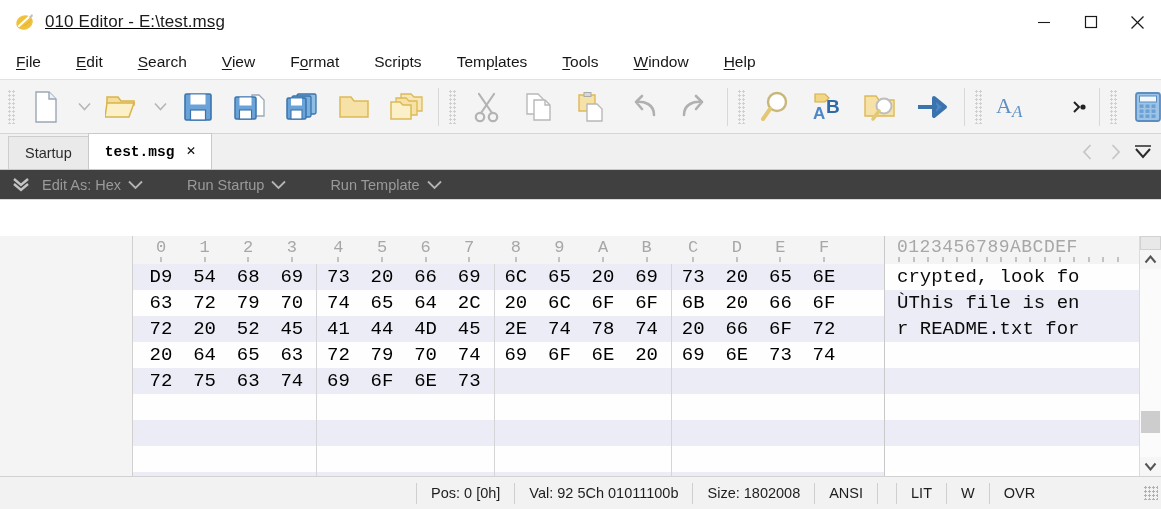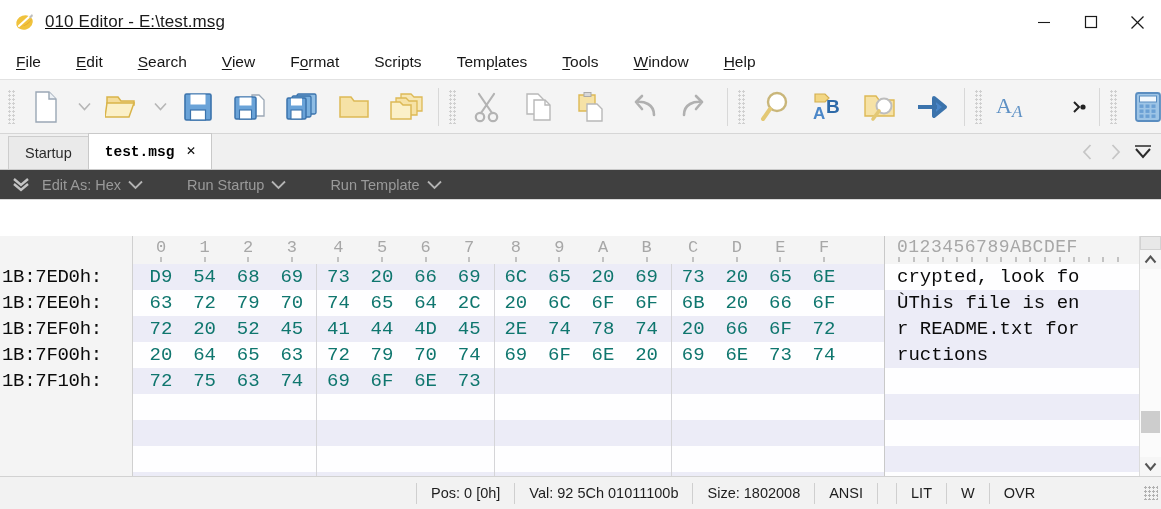--- a/index.html
+++ b/index.html
@@ -107,21 +107,21 @@
     position: absolute; top: 2px;
     font-family: "Liberation Mono", monospace; font-size: 17px; color: #a7a7a7;
     text-align: center; width: 30px;
   }
   .ticks { position: absolute; top: 21px; left: 0; right: 0; height: 6px; }
   .tick { position: absolute; width: 2px; height: 5px; background: #c2c2c2; top: 0; }
 
   .rows { position: absolute; top: 28px; left: 0; right: 0; bottom: 0; }
   .hexrow {
     height: 26px; position: relative;
-    font-family: "Liberation Mono", monospace; font-size: 19px; color: #0f766e;
+    font-family: "Liberation Mono", monospace; font-size: 19px; color: #000000;
     white-space: pre;
   }
   .hexrow.odd { background: #ececf7; }
   .hexrow.even { background: #fefeff; }
 
   .offtext {
     position: absolute; left: 4px; top: 2px;
     font-family: "Liberation Mono", monospace; font-size: 19px;
     color: #0b0b0b; letter-spacing: -.3px;
   }
@@ -446,42 +446,20 @@
             <path d="M1 1.5 L7.5 8 L14 1.5" fill="none" stroke="#b4b4b4" stroke-width="1.8"></path>
           </svg>
       </span>
     </div>
   </div>
 
   <div class="editor">
 
     <div class="gutter">
       <div class="hdrrow"></div>
-      <div class="rows" id="offset-rows">
-          <div class="gutrow">
-            <div class="offtext" style="position: relative; left: 2px; top: 2px;">1B:7ED0h:</div>
-          </div>
-          <div class="gutrow">
-            <div class="offtext" style="position: relative; left: 2px; top: 2px;">1B:7EE0h:</div>
-          </div>
-          <div class="gutrow">
-            <div class="offtext" style="position: relative; left: 2px; top: 2px;">1B:7EF0h:</div>
-          </div>
-          <div class="gutrow">
-            <div class="offtext" style="position: relative; left: 2px; top: 2px;">1B:7F00h:</div>
-          </div>
-          <div class="gutrow">
-            <div class="offtext" style="position: relative; left: 2px; top: 2px;">1B:7F10h:</div>
-          </div>
-          <div class="gutrow"></div>
-          <div class="gutrow"></div>
-          <div class="gutrow"></div>
-          <div class="gutrow"></div>
-          <div class="gutrow"></div>
-        </div>
     </div>
 
     <div class="hexpane">
       <div class="hdrrow">
         <div id="col-headers">
             <div class="colhdr" style="left: 13px;">0</div>
             <div class="colhdr" style="left: 56.6px;">1</div>
             <div class="colhdr" style="left: 100.2px;">2</div>
             <div class="colhdr" style="left: 143.8px;">3</div>
             <div class="colhdr" style="left: 190.4px;">4</div>
@@ -548,21 +526,20 @@
             <div class="tick" style="left: 188.2px;"></div>
             <div class="tick" style="left: 202.8px;"></div>
             <div class="tick" style="left: 217.4px;"></div>
             <div class="tick" style="left: 232px;"></div>
           </div>
       </div>
       <div class="rows" id="ascii-rows">
           <div class="asciirow even">crypted, look fo</div>
           <div class="asciirow odd">ÙThis file is en</div>
           <div class="asciirow odd">r README.txt for</div>
-          <div class="asciirow odd">ructions</div>
           <div class="asciirow even"></div>
           <div class="asciirow odd"></div>
           <div class="asciirow even"></div>
           <div class="asciirow odd"></div>
           <div class="asciirow even"></div>
         </div>
     </div>
 
     <div class="scrollzone">
       <div class="sb-cap"></div>

